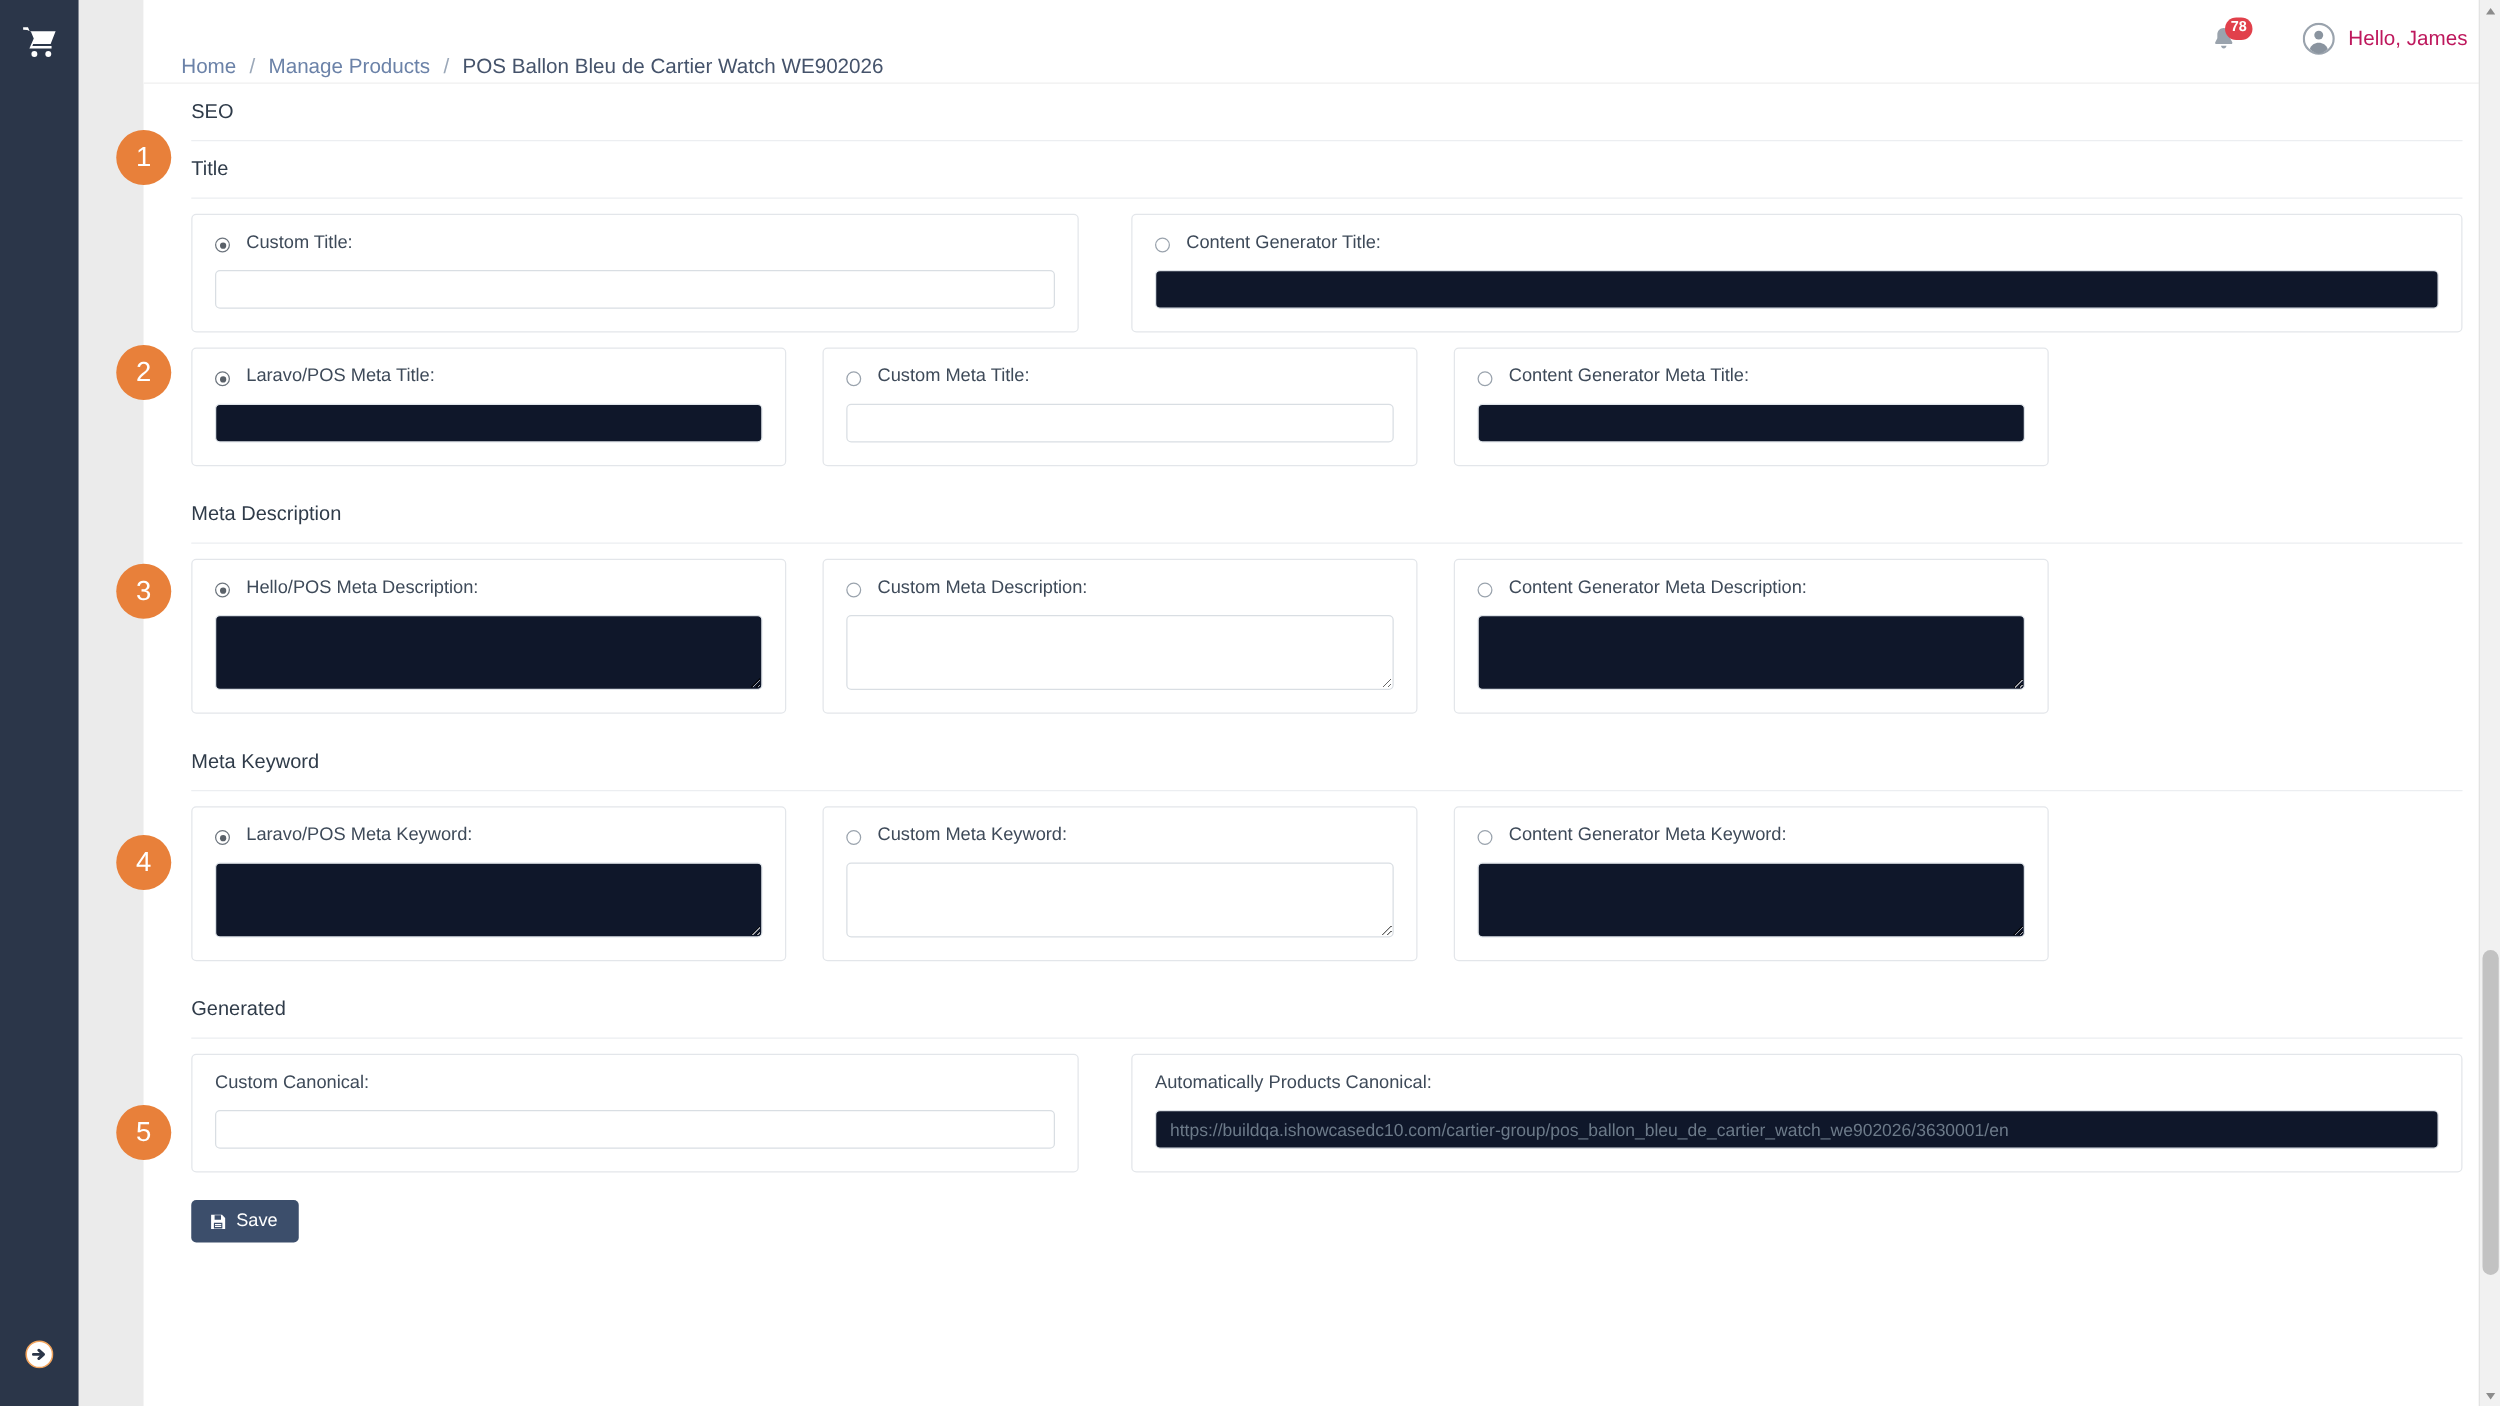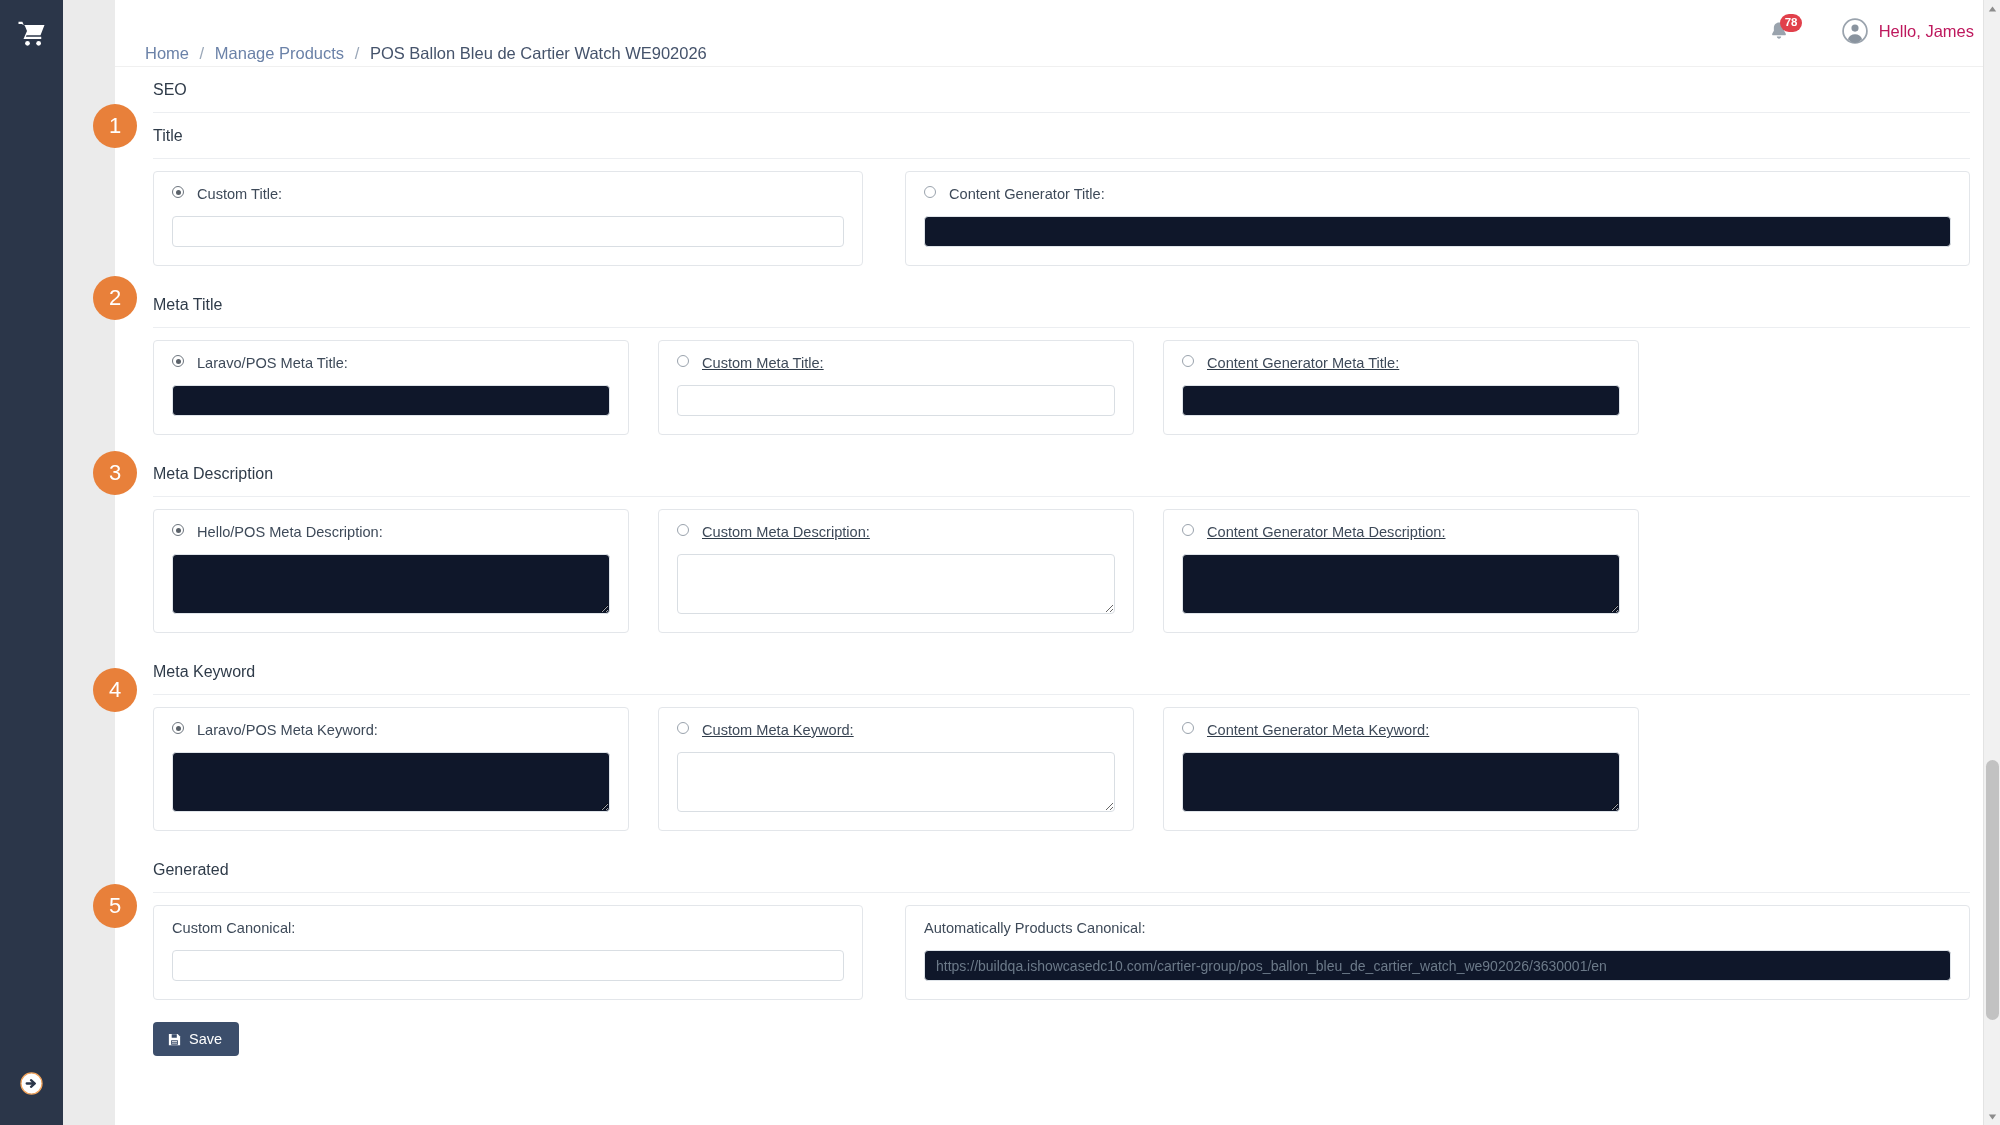--- a/index.html
+++ b/index.html
@@ -82,23 +82,23 @@
   .panels { display:flex; gap:0; padding:12px 0 0 0; }
 
   .panel {
     border:1px solid #e3e6ea; border-radius:4px;
     background:#ffffff; padding:14px 18px 18px 18px;
     position:relative;
   }
   .panel.w2-left { width:710px; margin-right:42px; }
   .panel.w2-right { flex:1 1 auto; }
   .panel.w3 { width:476px; }
-  .panel.w3 + .panel.w3 { margin-left:29px;text-decoration:underline; }
-
-  .radio-row { display:flex; align-items:flex-start; gap:13px; margin-bottom:14px; }
+  .panel.w3 + .panel.w3 { margin-left:29px; }
+
+  .radio-row { display:flex; align-items:flex-end; gap:13px; margin-bottom:14px; }
   .radio {
     width:12px; height:12px; border-radius:50%;
     border:1px solid #9aa3ad; background:#fff;
     flex:0 0 12px; position:relative;
   }
   .radio.checked { border-color:#6d757e; }
   .radio.checked::after {
     content:""; position:absolute; inset:2.5px;
     border-radius:50%; background:#5a6169;
   }
@@ -223,21 +223,20 @@
         </div>
         <div class="panel w2-right">
           <div class="radio-row">
             <span class="radio"></span>
             <span class="field-label">Content Generator Title:</span>
           </div>
           <input class="txt ro" type="text" readonly="" value="" style="">
         </div>
       </div>
 
-      <div class="section-head" style="margin-top:16px">Meta Title</div>
       <div class="panels">
         <div class="panel w3">
           <div class="radio-row">
             <span class="radio checked"></span>
             <span class="field-label">Laravo/POS Meta Title:</span>
           </div>
           <input class="txt ro" type="text" readonly="" value="" style="">
         </div>
         <div class="panel w3">
           <div class="radio-row">

